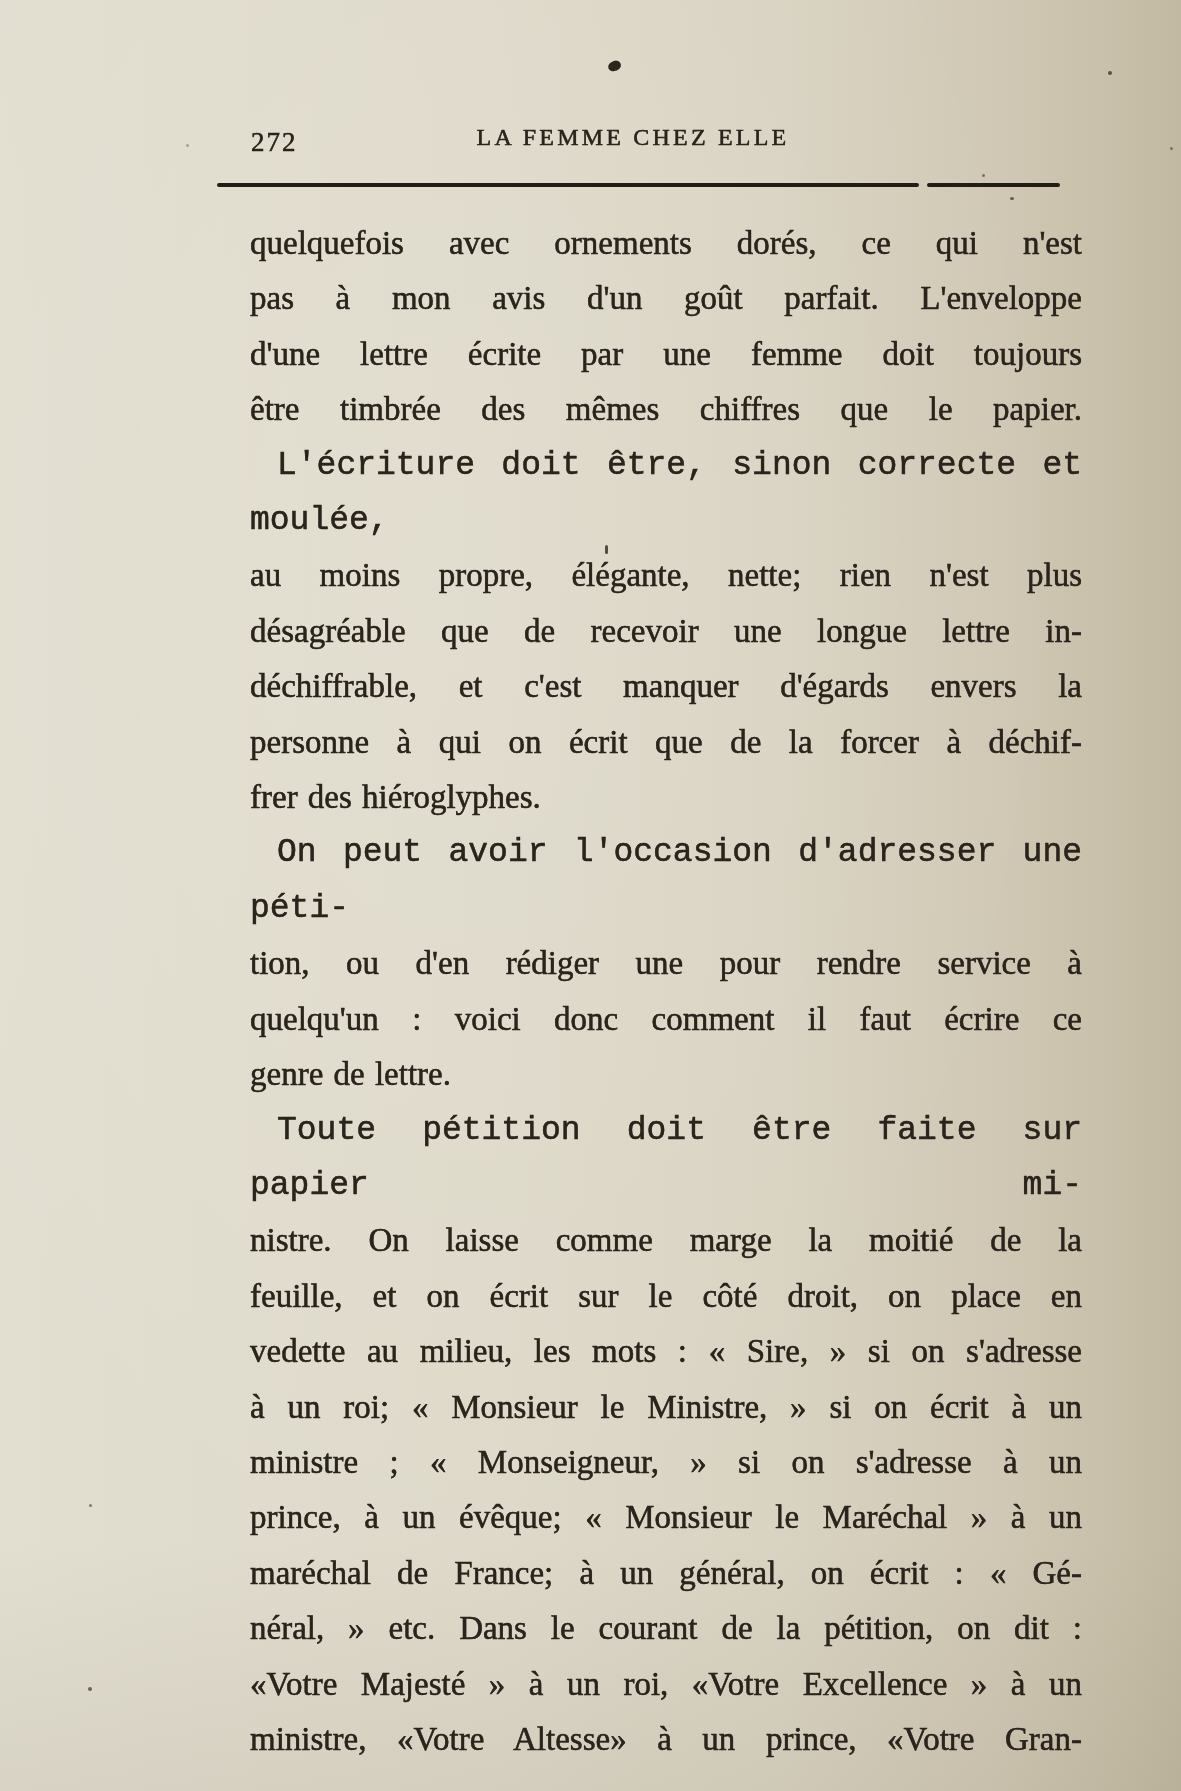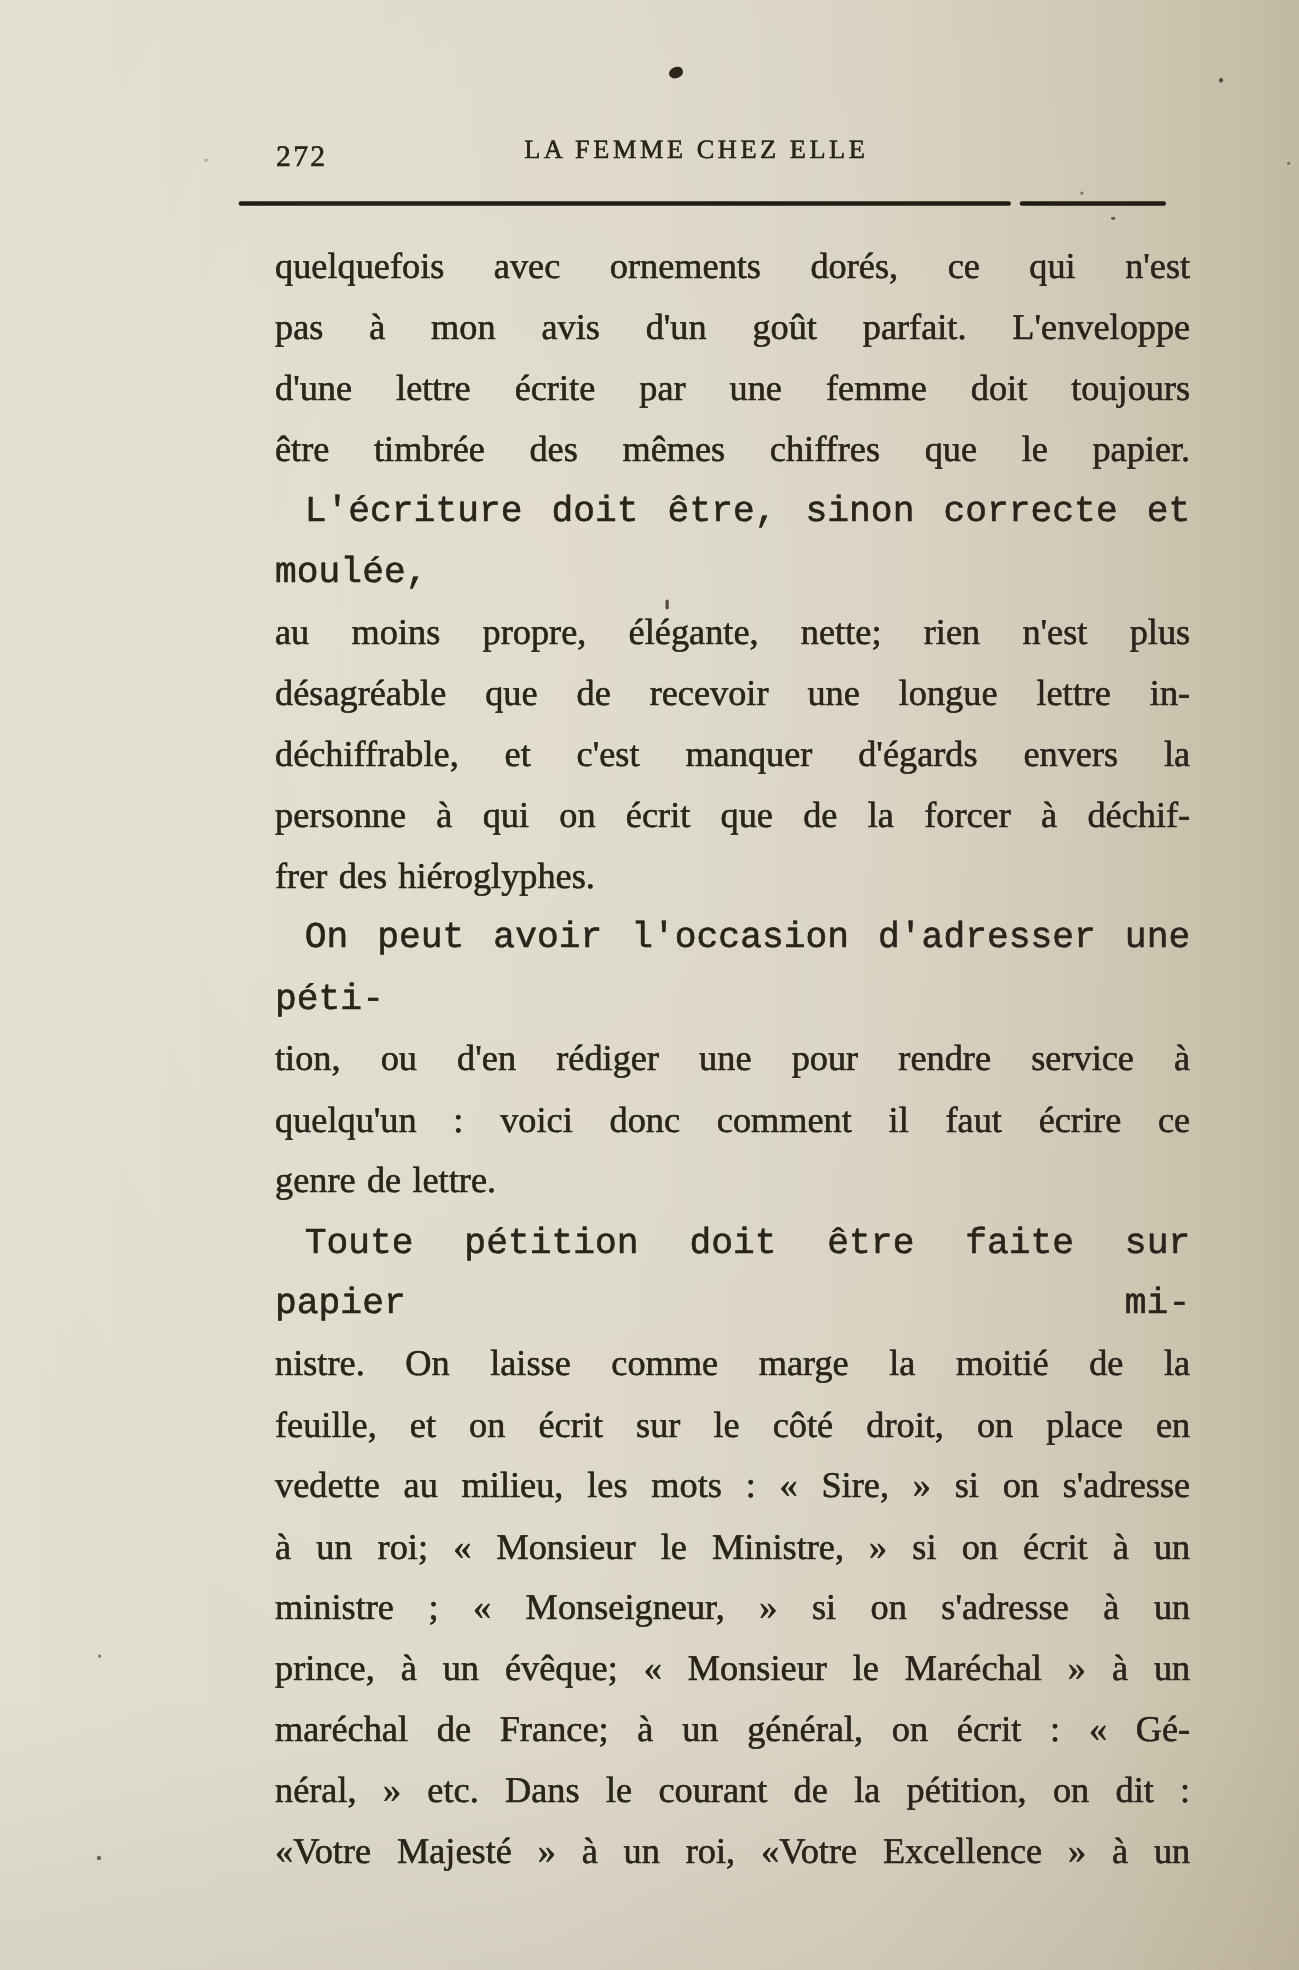--- a/index.html
+++ b/index.html
@@ -98,15 +98,16 @@
       <div class="line indent just">Toute pétition doit être faite sur papier mi-</div>
       <div class="line just">nistre. On laisse comme marge la moitié de la</div>
       <div class="line just">feuille, et on écrit sur le côté droit, on place en</div>
       <div class="line just">vedette au milieu, les mots : « Sire, » si on s'adresse</div>
       <div class="line just">à un roi; « Monsieur le Ministre, » si on écrit à un</div>
       <div class="line just">ministre ; « Monseigneur, » si on s'adresse à un</div>
       <div class="line just">prince, à un évêque; « Monsieur le Maréchal » à un</div>
       <div class="line just">maréchal de France; à un général, on écrit : « Gé-</div>
       <div class="line just">néral, » etc. Dans le courant de la pétition, on dit :</div>
       <div class="line just">«Votre Majesté » à un roi, «Votre Excellence » à un</div>
+      <div class="line just">ministre, «Votre Altesse» à un prince, «Votre Gran-</div>
     </div>
 
 </div>
 
 </body></html>

